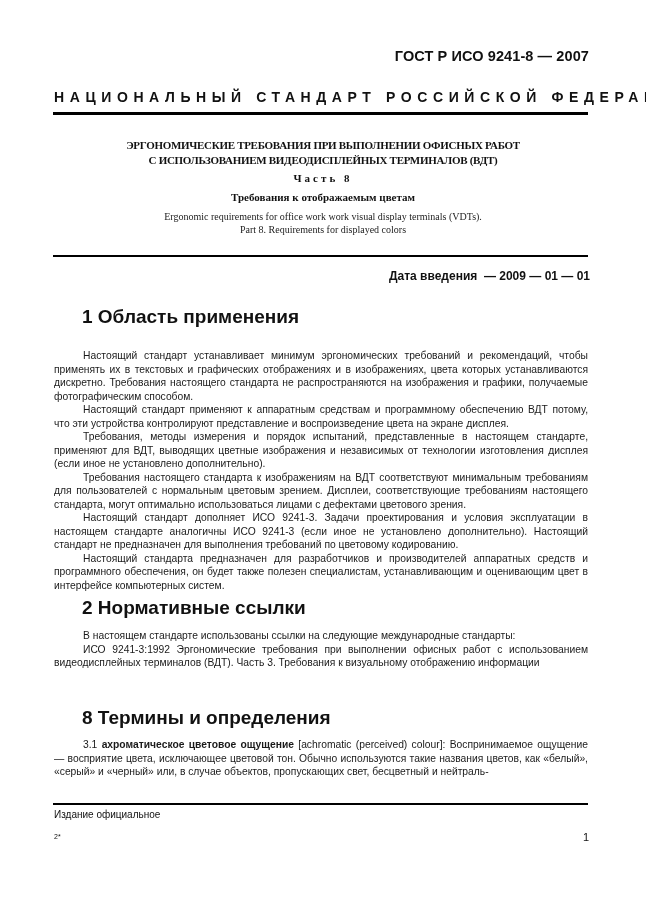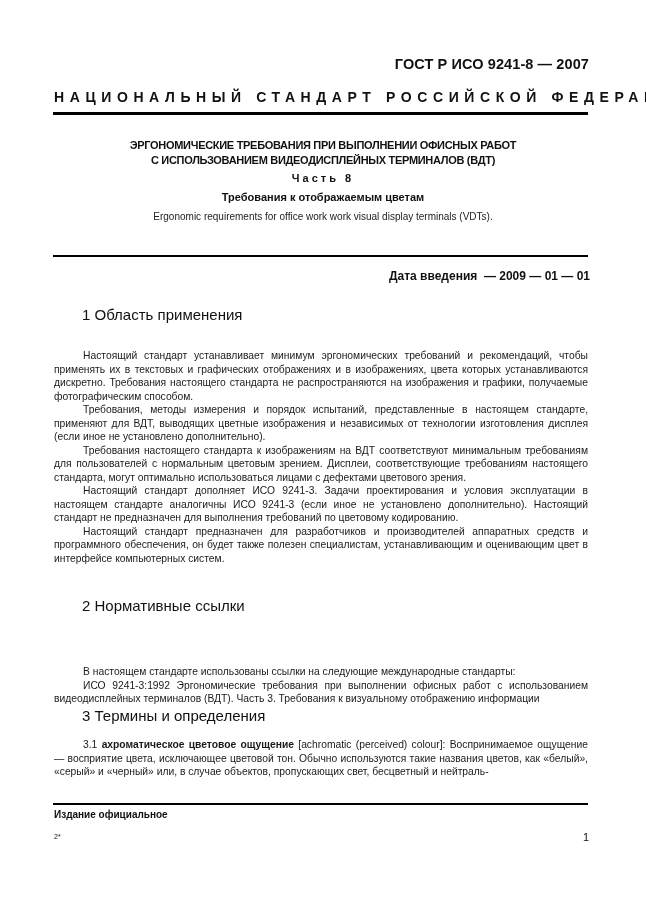--- a/index.html
+++ b/index.html
@@ -1,79 +1,81 @@
 <!DOCTYPE html>
 <html><head>
 <meta charset="utf-8">
 <style>
   html, body { margin: 0; padding: 0; background: #ffffff; }
   body { width: 646px; height: 913px; position: relative; overflow: hidden;
          font-family: "Liberation Sans", sans-serif; color: #111; }
   .abs { position: absolute; }
-  .doc-code { top: 48px; right: 57px; font-size: 14.5px; font-weight: bold; letter-spacing: 0.1px; margin-top: 8px; }
+  .doc-code { top: 48px; right: 57px; font-size: 14.5px; font-weight: bold; letter-spacing: 0.1px; }
   .nat-std { top: 89px; left: 54px; width: 540px; font-size: 14px; font-weight: bold;
              letter-spacing: 5.6px; white-space: nowrap; }
   .rule { background: #000; left: 53px; width: 535px; }
   .rule-top { top: 112px; height: 3px; }
   .rule-mid { top: 255px; height: 2px; }
   .rule-foot { top: 803px; height: 2px; }
-  .center-block { left: 53px; width: 540px; text-align: center; }
+  .center-block { left: 53px; width: 540px; text-align: center; font-family: Liberation Serif, serif; }
   .title-ru { top: 138px; font-size: 11px; font-weight: bold; line-height: 15px; letter-spacing: -0.3px; }
   .part { top: 172px; font-size: 11px; font-weight: bold; letter-spacing: 3px; }
   .subtitle { top: 191px; font-size: 11px; font-weight: bold; }
   .title-en { top: 210px; font-size: 10px; line-height: 13px; color: #222; }
   .intro-date { top: 269px; right: 56px; font-size: 12px; font-weight: bold; white-space: pre; }
-  .section-h { left: 82px; font-size: 15px; font-weight: normal; }
+  .section-h { left: 82px; font-size: 19px; font-weight: bold; }
   .h1 { top: 306px; } .h2 { top: 597px; text-align: right; } .h3 { top: 707px; }
   .body { left: 54px; width: 534px; font-size: 10.3px; line-height: 13.5px; text-align: justify; color: #1a1a1a; }
   .body p { margin: 0; text-indent: 29px; }
   .body b { font-weight: bold; }
   .s1 { top: 349px; }
-  .s2 { top: 629px; margin-top: 36px; }
+  .s2 { top: 629px; }
   .s3 { top: 738px; }
-  .edition { top: 809px; left: 54px; font-size: 10px; font-weight: bold; }
+  .edition { top: 809px; left: 54px; font-size: 10px; font-weight: normal; }
   .print-mark { top: 833px; left: 54px; font-size: 7px; }
   .page-num { top: 831px; left: 583px; font-size: 11px; }
 </style>
 </head>
 <body>
 
 <div class="abs doc-code">ГОСТ Р ИСО 9241-8 — 2007</div>
 <div class="abs nat-std">НАЦИОНАЛЬНЫЙ СТАНДАРТ РОССИЙСКОЙ ФЕДЕРАЦИИ</div>
 <div class="abs rule rule-top"></div>
 
 <div class="abs center-block title-ru">
   <div>ЭРГОНОМИЧЕСКИЕ ТРЕБОВАНИЯ ПРИ ВЫПОЛНЕНИИ ОФИСНЫХ РАБОТ</div>
   <div>С ИСПОЛЬЗОВАНИЕМ ВИДЕОДИСПЛЕЙНЫХ ТЕРМИНАЛОВ (ВДТ)</div>
 </div>
 <div class="abs center-block part">Часть 8</div>
 <div class="abs center-block subtitle">Требования к отображаемым цветам</div>
 <div class="abs center-block title-en">
   <div>Ergonomic requirements for office work work visual display terminals (VDTs).</div>
+  <div>Part 8. Requirements for displayed colors</div>
 </div>
 <div class="abs rule rule-mid"></div>
 
 <div class="abs intro-date">Дата введения  — 2009 — 01 — 01</div>
 
 <div class="abs section-h h1">1 Область применения</div>
 <div class="abs body s1">
   <p>Настоящий стандарт устанавливает минимум эргономических требований и рекомендаций, чтобы применять их в текстовых и графических отображениях и  в изображениях, цвета которых устанавливаются дискретно. Требования настоящего стандарта не распространяются на изображения и графики, получаемые фотографическим способом.</p>
+  <p>Настоящий стандарт применяют к аппаратным средствам и программному обеспечению ВДТ потому, что эти устройства контролируют представление и воспроизведение цвета на экране дисплея.</p>
   <p>Требования, методы измерения и порядок испытаний, представленные в настоящем стандарте, применяют для ВДТ, выводящих цветные изображения и независимых от технологии изготовления дисплея (если иное не установлено дополнительно).</p>
   <p> Требования настоящего стандарта к изображениям на ВДТ соответствуют минимальным требованиям для пользователей с нормальным цветовым зрением. Дисплеи, соответствующие требованиям настоящего стандарта, могут  оптимально использоваться лицами с дефектами цветового зрения.</p>
   <p>Настоящий стандарт дополняет ИСО 9241-3. Задачи проектирования и условия эксплуатации  в настоящем стандарте  аналогичны ИСО 9241-3 (если иное не установлено дополнительно). Настоящий стандарт не предназначен для выполнения требований по цветовому кодированию.</p>
-  <p>Настоящий  стандарт  предназначен для разработчиков и производителей аппаратных средств и программного обеспечения, он будет также полезен  специалистам,  устанавливающим и оценивающим цвет в интерфейсе компьютерных систем.</p>
+  <p>Настоящий  стандарта  предназначен для разработчиков и производителей аппаратных средств и программного обеспечения, он будет также полезен  специалистам,  устанавливающим и оценивающим цвет в интерфейсе компьютерных систем.</p>
 </div>
 
 <div class="abs section-h h2">2 Нормативные ссылки</div>
 <div class="abs body s2">
   <p>В настоящем стандарте использованы ссылки на следующие международные стандарты:</p>
   <p>ИСО 9241-3:1992 Эргономические требования при выполнении офисных работ с использованием видеодисплейных терминалов (ВДТ). Часть 3. Требования к визуальному отображению информации</p>
 </div>
 
-<div class="abs section-h h3">3 Термины и определения</div>
+<div class="abs section-h h3">8 Термины и определения</div>
 <div class="abs body s3">
   <p><span>3.1 </span><b>ахроматическое цветовое ощущение</b><span> [achromatic (perceived) colour]:  Воспринимаемое  ощущение — восприятие цвета, исключающее цветовой тон.  Обычно  используются  такие  названия  цветов, как «белый»,  «серый»  и  «черный» или, в случае объектов, пропускающих свет, бесцветный и нейтраль-</span></p>
 </div>
 
 <div class="abs rule rule-foot"></div>
 <div class="abs edition">Издание официальное</div>
 <div class="abs print-mark">2*</div>
 <div class="abs page-num">1</div>
 
 </body></html>

